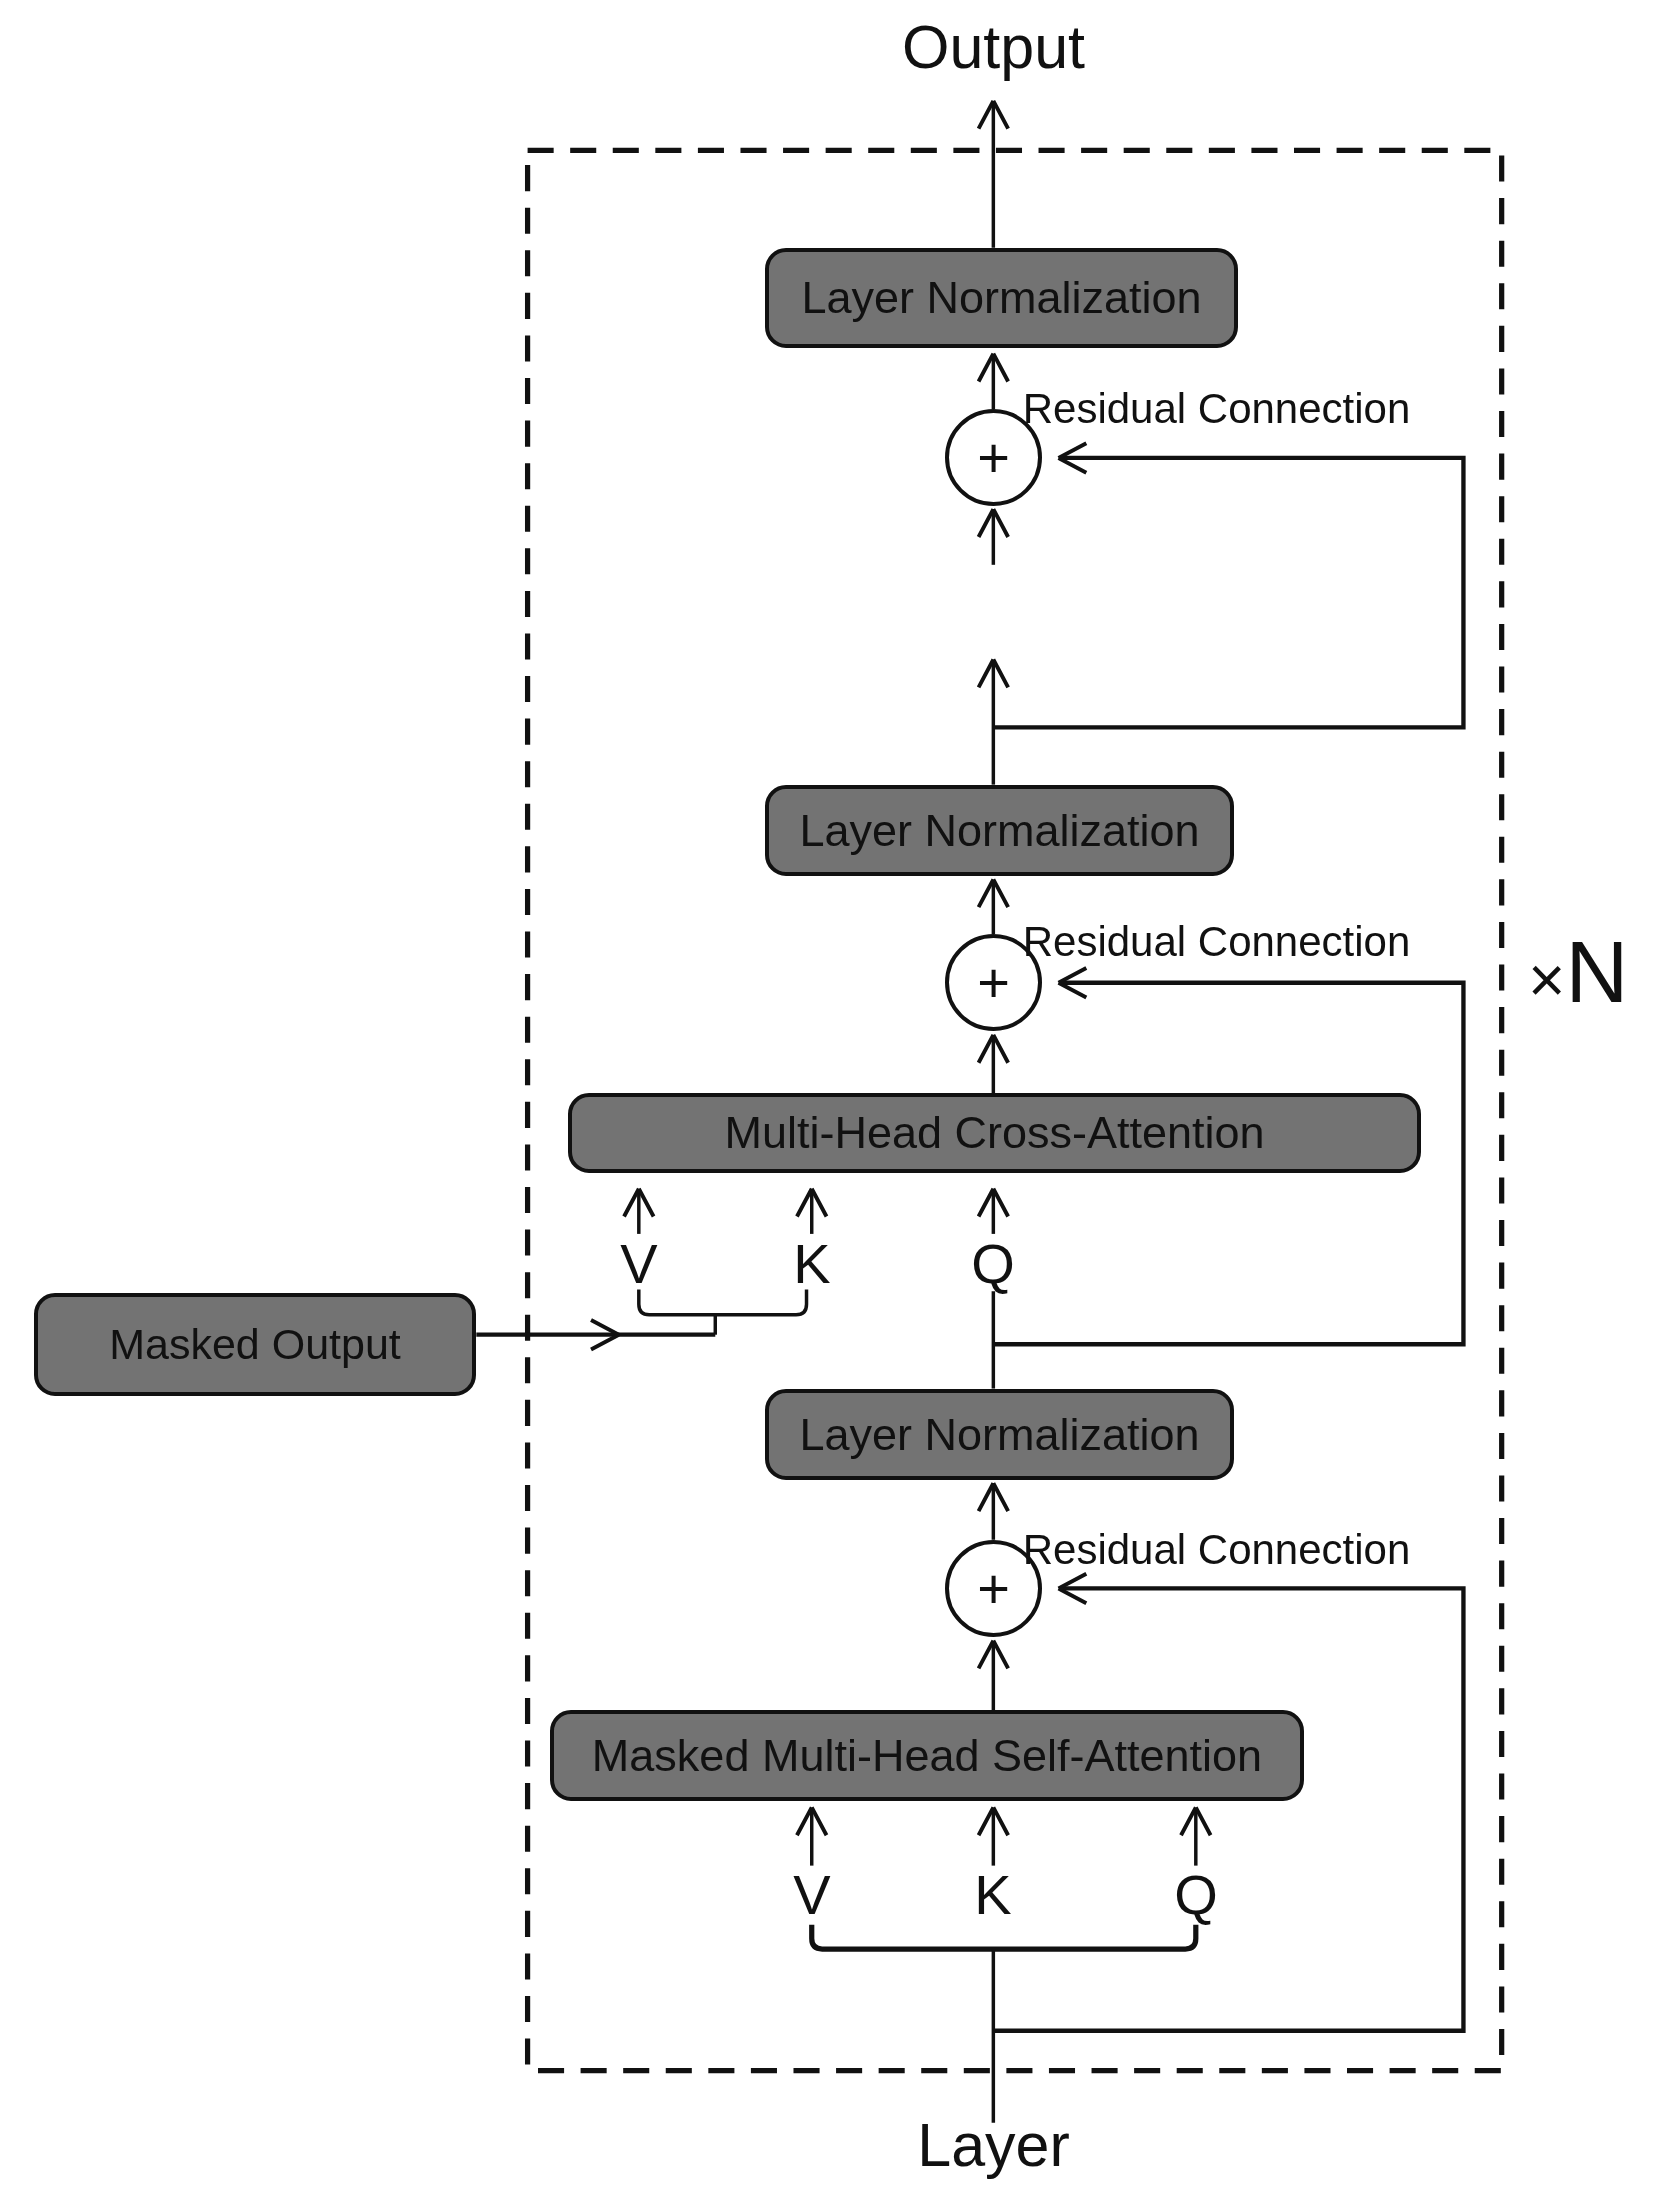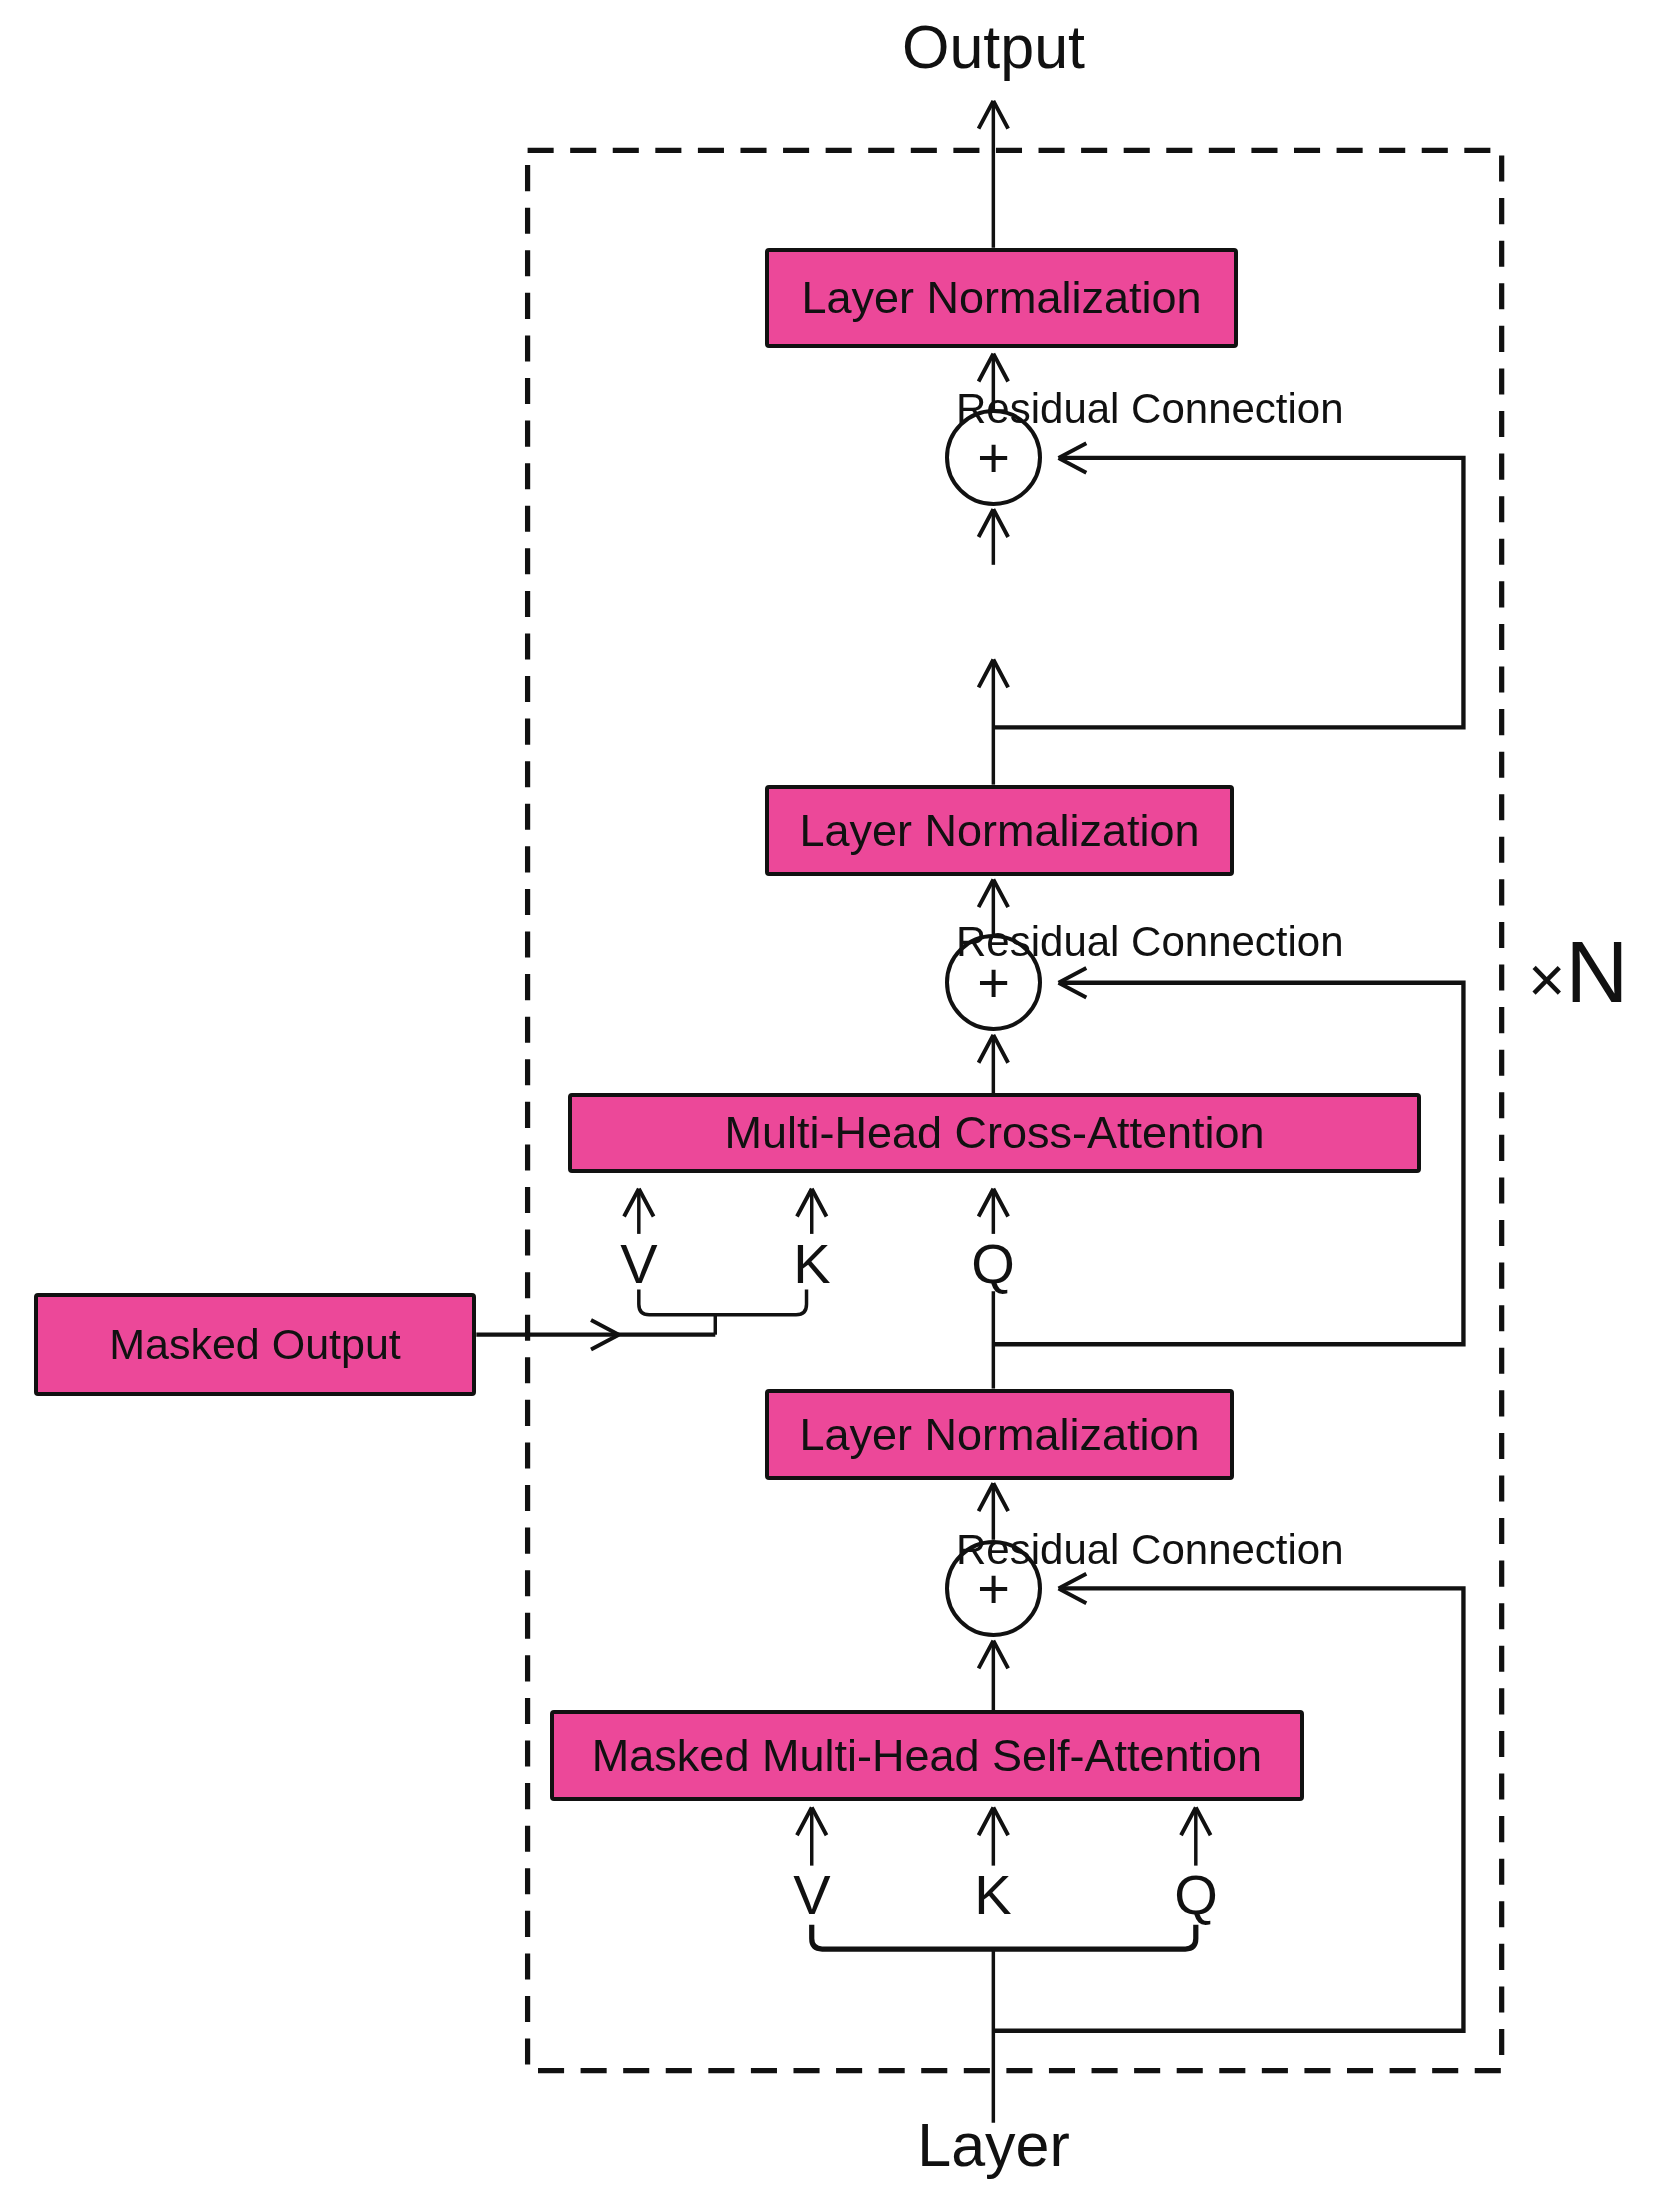--- a/index.html
+++ b/index.html
@@ -9,22 +9,22 @@
     background:#ffffff;
     font-family:"Liberation Sans", sans-serif;
     color:#111111;
     overflow:hidden;
   }
   .layer{position:absolute;left:0;top:0;}
   .node{
     position:absolute;
     box-sizing:border-box;
     border:4.3px solid #111111;
-    border-radius:4px;
-    background:#ec4899;
+    border-radius:21px;
+    background:#737373;
     display:flex;align-items:center;justify-content:center;
     text-align:left;
     font-size:45px;
     line-height:1.05;
     white-space:nowrap;
   }
   .plusnode{
     position:absolute;
     box-sizing:border-box;
     border:4.3px solid #111111;
@@ -32,21 +32,21 @@
     background:#ffffff;
     display:flex;align-items:center;justify-content:center;
     font-size:56px;
   }
   .freelabel{
     position:absolute;
     line-height:1.15;
     white-space:nowrap;
   }
   .center{text-align:center;}
-  .right{text-align:left;}
+  .right{text-align:center;}
   .biglabel{font-size:61px;}
   .residual{font-size:42px;width:521px;}
   .qkv{font-size:56px;width:104px;text-align:center;line-height:1;}
   .repeat{font-size:87px;line-height:1;}
   .repeat .times{font-size:64px;}
 </style>
 </head>
 <body>
 
 <div class="canvas">

